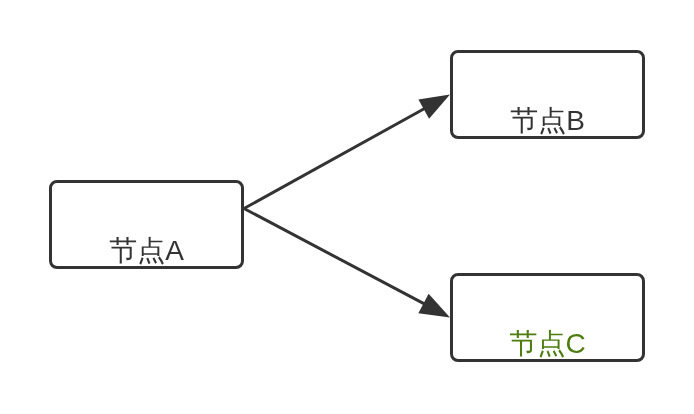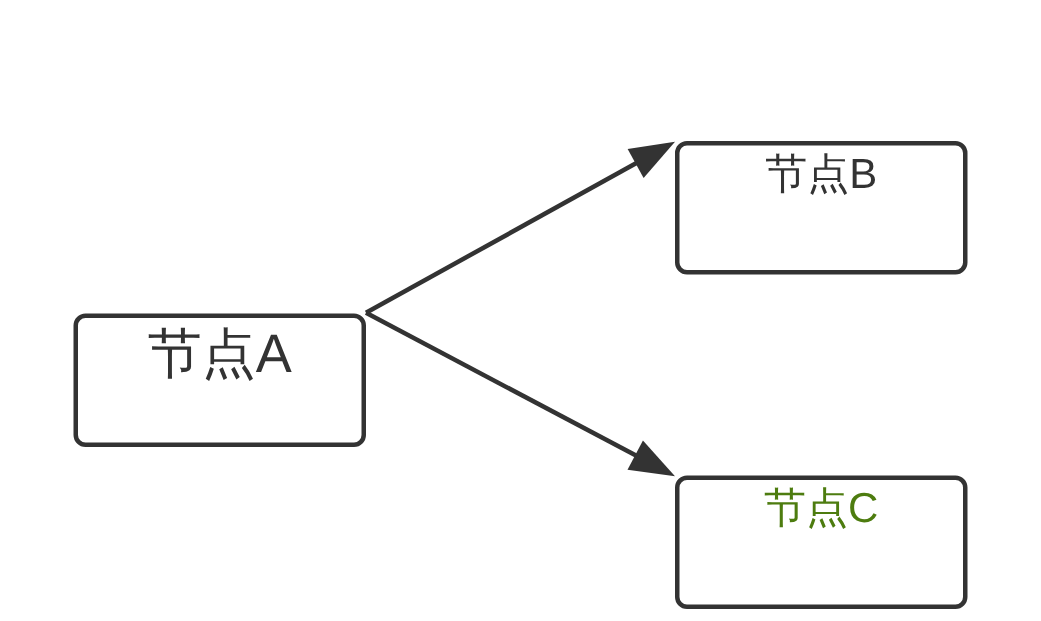--- a/index.html
+++ b/index.html
@@ -21,41 +21,40 @@
     position: absolute;
     left: 0;
     top: 0;
     width: 694px;
     height: 414px;
   }
   .flow-node {
     position: absolute;
     box-sizing: border-box;
     display: flex;
-    align-items: flex-start;
+    align-items: flex-end;
     justify-content: center;
     text-align: center;
     line-height: 1.2;
-    margin-top: 44px;
   }
   .flow-node span {
     transform: translateY(2px);
   }
 </style>
 </head>
 <body style="background: rgb(255, 255, 255);">
 
 <div id="diagram-canvas">
   <svg id="edge-layer" xmlns="http://www.w3.org/2000/svg">
       <line x1="244" y1="208.5" x2="425.501190676934" y2="108.05759350888115" stroke="#333333" stroke-width="3"></line>
       <polygon points="450,94.5 429.07747317520403,118.65052527929143 418.4250782753689,99.40146081116819" fill="#333333"></polygon>
       <line x1="244" y1="208.5" x2="425.25101661668407" y2="304.4046641321289" stroke="#333333" stroke-width="3"></line>
       <polygon points="450,317.5 418.33863585549784,313.19209789929795 428.62782832311086,293.74646809812117" fill="#333333"></polygon>
     </svg>
-  <div class="flow-node" style="left: 49px; top: 165px; width: 195px; height: 89px; border: 3px solid rgb(51, 51, 51); border-radius: 8px; background: rgb(255, 255, 255); color: rgb(51, 51, 51); font-size: 36px;">
+  <div class="flow-node" style="left: 49px; top: 180px; width: 195px; height: 89px; border: 3px solid rgb(51, 51, 51); border-radius: 8px; background: rgb(255, 255, 255); color: rgb(51, 51, 51); font-size: 28px;">
     <span>节点A</span>
   </div>
   <div class="flow-node" style="left: 450px; top: 50px; width: 195px; height: 89px; border: 3px solid rgb(51, 51, 51); border-radius: 8px; background: rgb(255, 255, 255); color: rgb(51, 51, 51); font-size: 28px;">
     <span>节点B</span>
   </div>
   <div class="flow-node" style="left: 450px; top: 273px; width: 195px; height: 89px; border: 3px solid rgb(51, 51, 51); border-radius: 8px; background: rgb(255, 255, 255); color: #4d7c0f; font-size: 28px;">
     <span>节点C</span>
   </div>
 </div>
 

